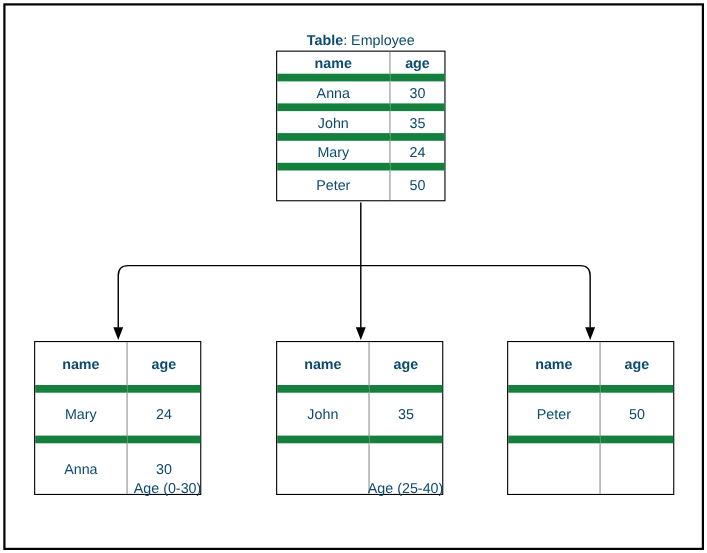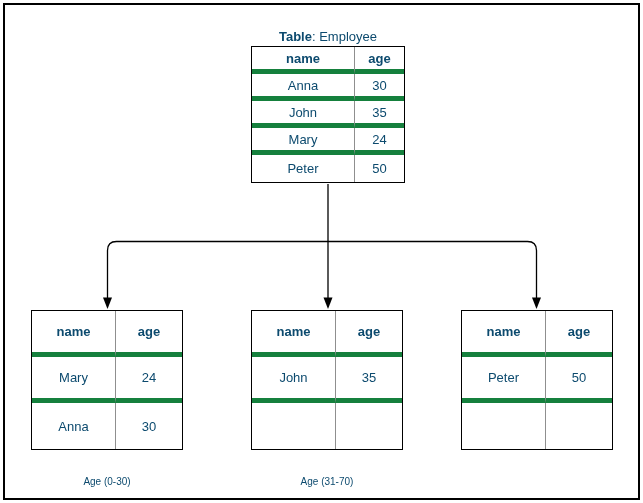--- a/index.html
+++ b/index.html
@@ -40,21 +40,21 @@
     border: 1.5px solid #000000;
     display: grid;
     box-sizing: border-box;
   }
   .dtable .cell {
     display: flex;
     align-items: center;
     justify-content: center;
     font-size: 13px;
     border-right: 1px solid #8f8f8f;
-    border-bottom: 5px solid #15803d;
+    border-bottom: 7px solid #15803d;
     overflow: hidden;
   }
   .dtable .cell.lastcol { border-right: none; text-align: right; }
   .dtable .cell.lastrow { border-bottom: none; }
   .dtable .cell.hdr { font-weight: bold; }
   .top-table {
     left: 251px; top: 46px;
     width: 154px; height: 137px;
     grid-template-columns: 103px 1fr;
     grid-template-rows: repeat(5, 1fr);
@@ -63,25 +63,25 @@
     top: 310px;
     width: 152px; height: 140px;
     grid-template-columns: 84px 1fr;
     grid-template-rows: repeat(3, 1fr);
   }
   .part-left   { left: 31px; }
   .part-middle { left: 251px; }
   .part-right  { left: 461px; }
   .caption {
     position: absolute;
-    top: 474px;
+    top: 436px;
     width: 152px;
     height: 16px;
-    text-align: center;
-    font-size: 10px;
+    text-align: right;
+    font-size: 13px;
     line-height: 16px;
   }
   .cap-left   { left: 31px; }
   .cap-middle { left: 251px; }
   .cap-right  { left: 461px; }
   .connectors {
     position: absolute;
     left: 0; top: 0;
     width: 643px; height: 503px;
     pointer-events: none;
@@ -133,21 +133,21 @@
   <div class="caption cap-left">Age (0-30)</div>
 
   <div class="dtable part-table part-middle">
     <div class="cell hdr">name</div>
     <div class="cell hdr lastcol">age</div>
     <div class="cell">John</div>
     <div class="cell lastcol">35</div>
     <div class="cell lastrow"></div>
     <div class="cell lastcol lastrow"></div>
   </div>
-  <div class="caption cap-middle">Age (31-70)</div>
+  <div class="caption cap-middle">Age (25-40)</div>
 
   <div class="dtable part-table part-right">
     <div class="cell hdr">name</div>
     <div class="cell hdr lastcol">age</div>
     <div class="cell">Peter</div>
     <div class="cell lastcol">50</div>
     <div class="cell lastrow"></div>
     <div class="cell lastcol lastrow"></div>
   </div>
 

